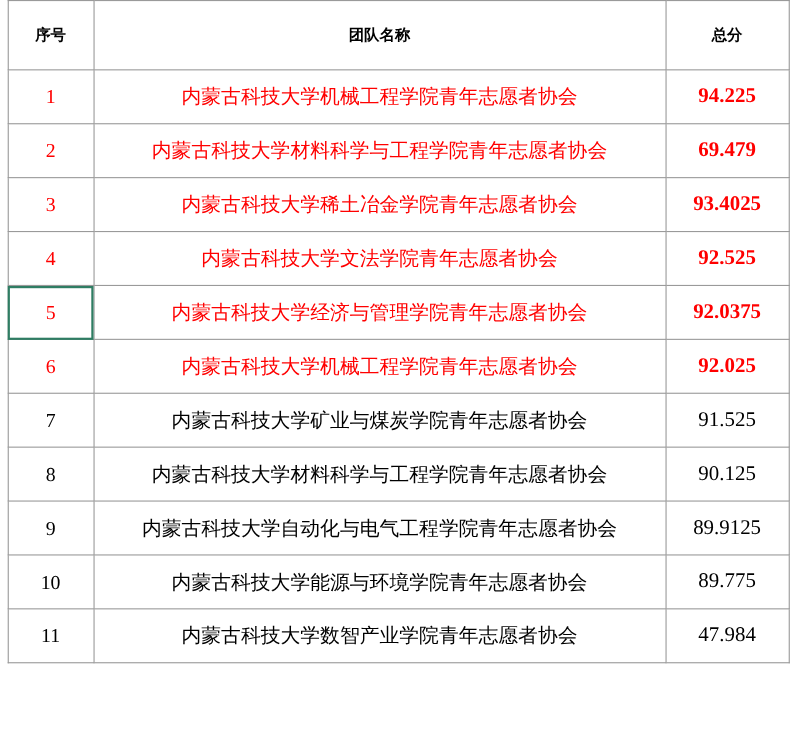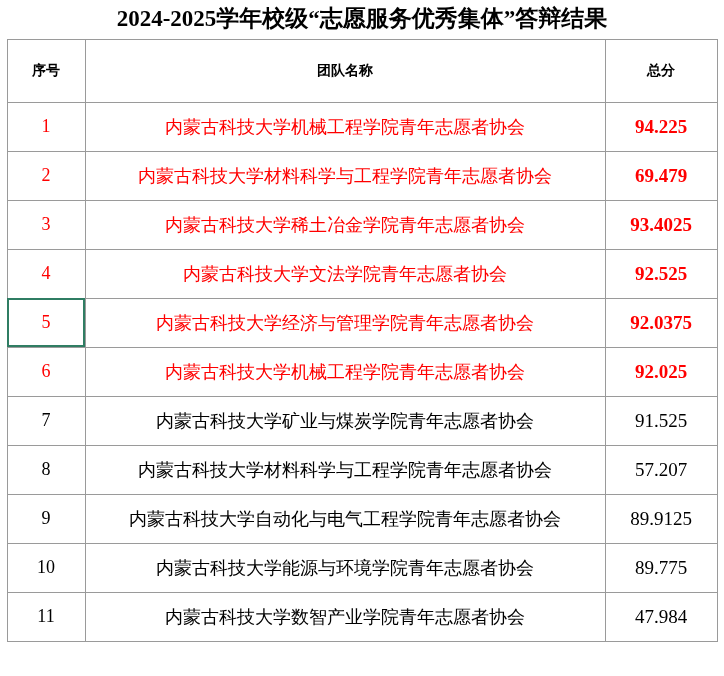--- a/index.html
+++ b/index.html
@@ -79,21 +79,20 @@
   td.cell-selected {
     outline: 2px solid #2f7d63;
     outline-offset: -2px;
   }
 </style>
 </head>
 <body>
 
 <div class="page">
 
-  <div class="doc-title">2024-2025学年校级“志愿服务优秀集体”答辩结果</div>
 
   <table class="result-table">
     <colgroup>
       <col class="col-index">
       <col class="col-team">
       <col class="col-score">
     </colgroup>
     <thead>
       <tr>
         <th>序号</th>
@@ -133,21 +132,21 @@
           <td class="score">92.025</td>
         </tr>
         <tr class="normal">
           <td class="idx">7</td>
           <td class="team">内蒙古科技大学矿业与煤炭学院青年志愿者协会</td>
           <td class="score">91.525</td>
         </tr>
         <tr class="normal">
           <td class="idx">8</td>
           <td class="team">内蒙古科技大学材料科学与工程学院青年志愿者协会</td>
-          <td class="score">57.207</td>
+          <td class="score">90.125</td>
         </tr>
         <tr class="normal">
           <td class="idx">9</td>
           <td class="team">内蒙古科技大学自动化与电气工程学院青年志愿者协会</td>
           <td class="score">89.9125</td>
         </tr>
         <tr class="normal">
           <td class="idx">10</td>
           <td class="team">内蒙古科技大学能源与环境学院青年志愿者协会</td>
           <td class="score">89.775</td>

